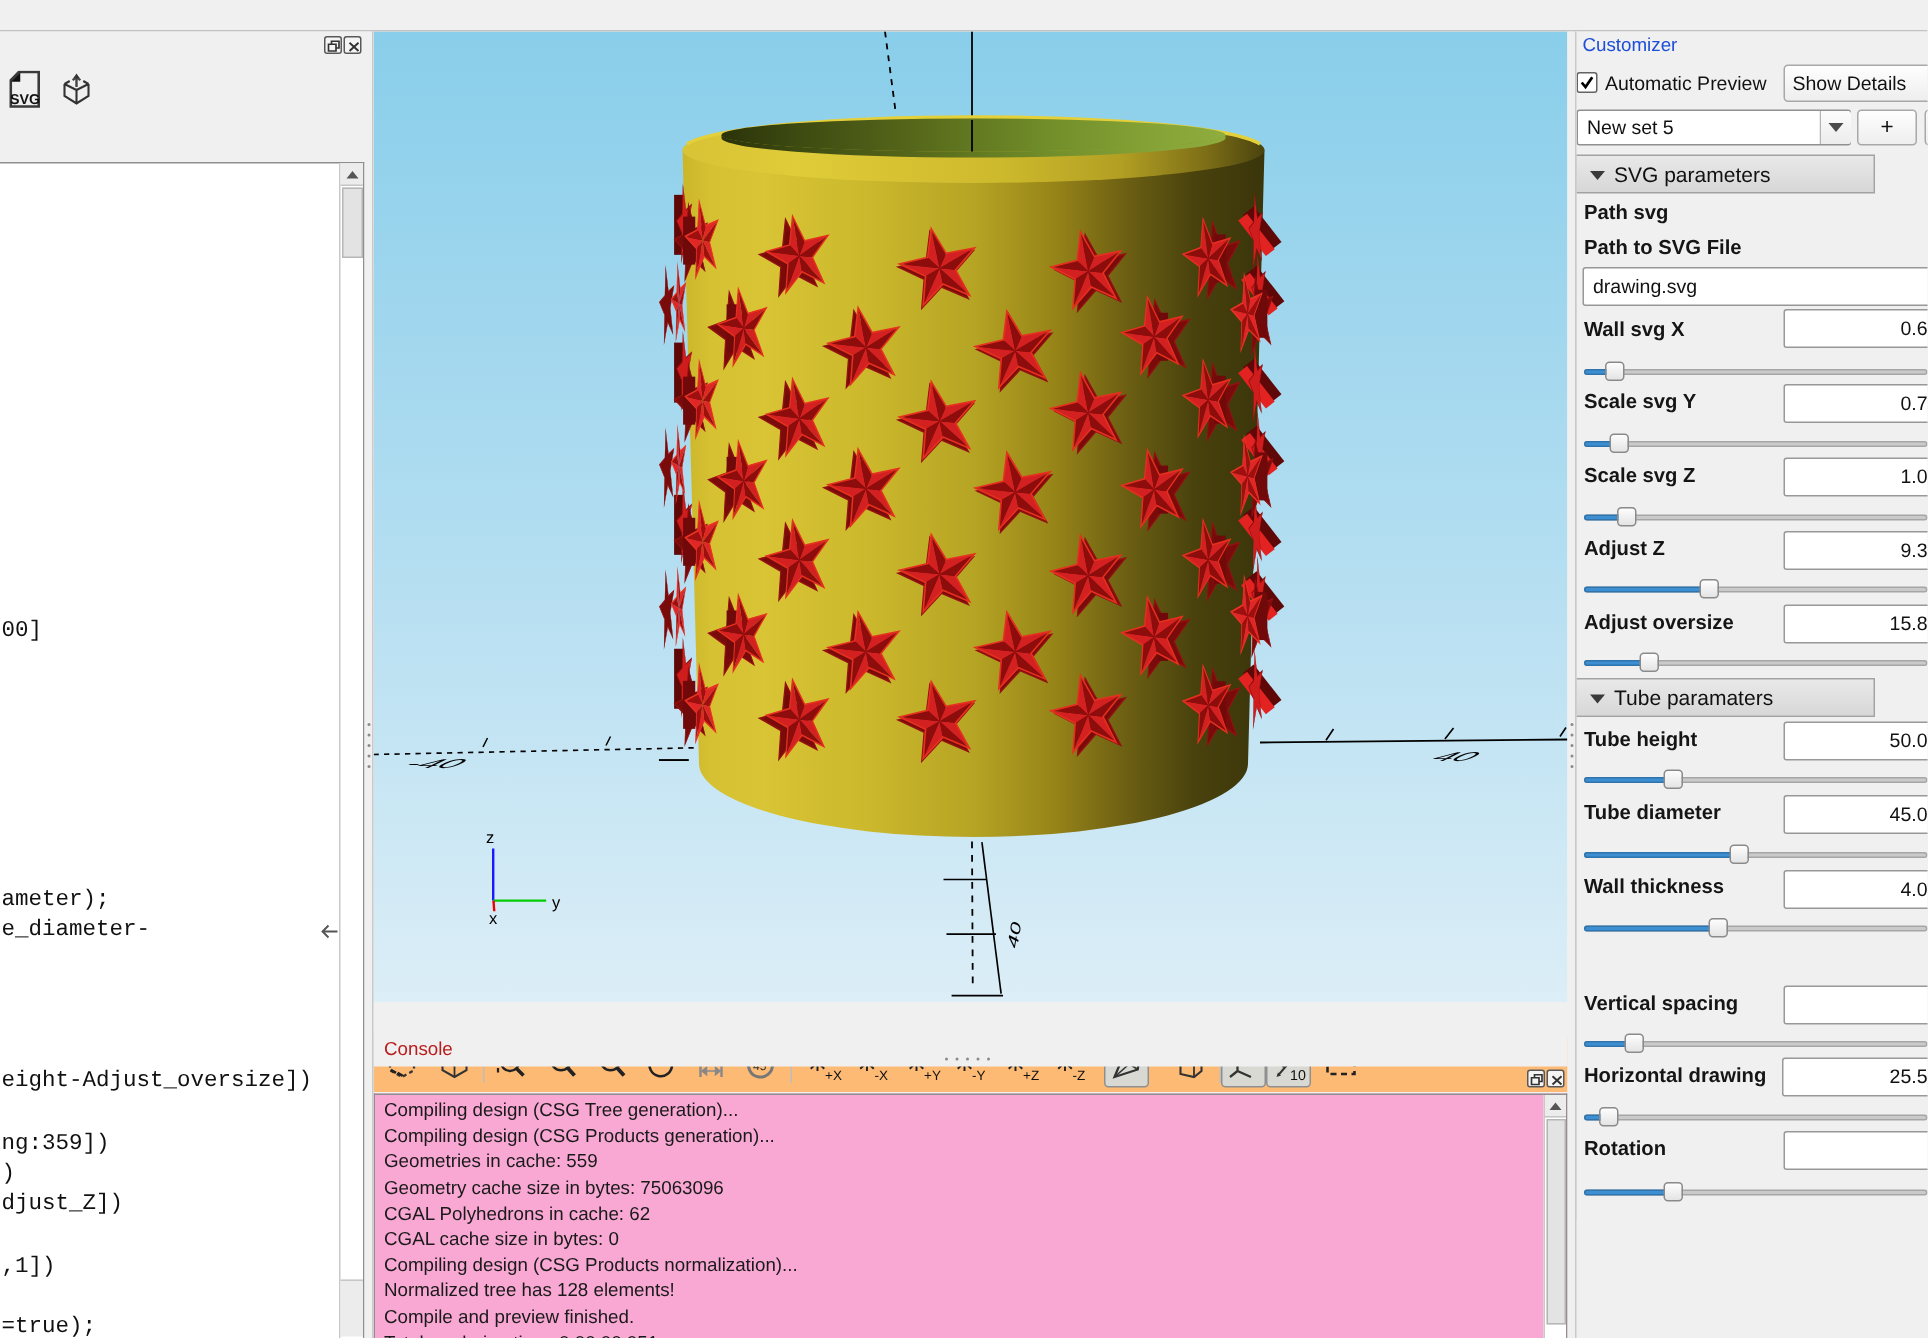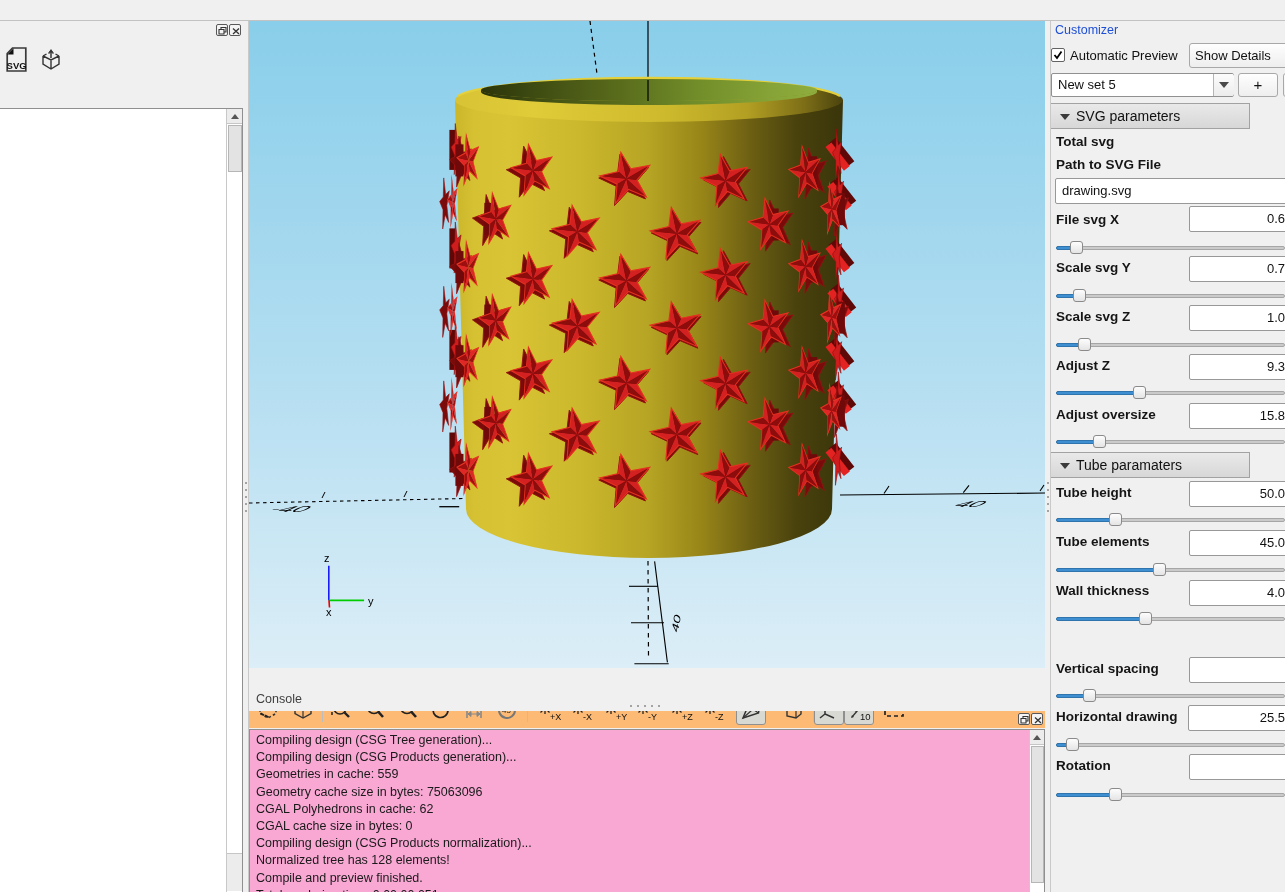--- a/index.html
+++ b/index.html
@@ -8,21 +8,21 @@
 
 .edpanel{left:0;top:21px;width:244px;height:871px;background:#f0f0f0}
 .edwhite{left:0;top:87px;width:243px;height:784px;background:#fff;border-top:1px solid #8f8f8f;border-right:1px solid #8f8f8f}
 .edscroll{left:226px;top:88px;width:16px;height:783px;background:#fff;border-left:1px solid #c8c8c8}
 .edthumb{left:1px;top:16px;width:14px;height:47px;background:#e3e3e3;border:1px solid #b6b6b6;border-radius:0}
 .dockbtn{width:12px;height:12px;border:1px solid #585858;border-radius:2px;background:#f4f4f4}
 .code{font-family:"Liberation Mono",monospace;font-size:15px;line-height:20px;color:#111;white-space:pre}
 
 .vp{left:249px;top:21px;width:796px;height:647px}
 .vtoolbar{left:249px;top:692px;width:796px;height:36px;background:#fdba74}
-.contitle{left:249px;top:686px;width:796px;height:25px;background:#f0f0f0;font-size:12.5px;color:#404040}
+.contitle{left:249px;top:686px;width:796px;height:25px;background:#f0f0f0;font-size:12.5px;color:#b91c1c}
 .conwhite{left:249px;top:729px;width:796px;height:163px;background:#f9a8d4;border:1px solid #8f8f8f;border-bottom:none}
 .conscroll{left:1029px;top:730px;width:15px;height:162px;background:#fff;border-left:1px solid #c8c8c8}
 .conthumb{left:1px;top:16px;width:13px;height:137px;background:#e3e3e3;border:1px solid #b6b6b6}
 .conline{position:absolute;left:6px;font-size:12.5px;color:#1a1a1a;white-space:pre}
 
 .rp{left:1051px;top:21px;width:234px;height:871px;background:#f0f0f0}
 .rp .lbl{position:absolute;font-weight:bold;font-size:13.5px;color:#151515;left:5px}
 .inp{position:absolute;left:138px;width:101px;height:26px;background:#fff;border:1px solid #989898;border-radius:2px;font-size:13px;color:#111;text-align:right;line-height:24px;padding-right:4px;overflow:hidden}
 .ghdr{position:absolute;left:-1px;width:200px;height:26px;background:linear-gradient(#e9e9e9,#d7d7d7);border:1px solid #a2a2a2;font-size:14px;color:#111;line-height:25px}
 .ghdr .tri{display:inline-block;width:0;height:0;border-left:5px solid transparent;border-right:5px solid transparent;border-top:6px solid #3a3a3a;margin:0 6px 1px 9px;vertical-align:middle}
@@ -47,20 +47,34 @@
 </svg>
 
 <svg class="abs" style="left:41px;top:27px" width="20" height="22" viewBox="0 0 20 22">
 <path d="M2 8l8 4 8-4M10 12v9M2 8v8l8 5 8-5V8" fill="none" stroke="#333" stroke-width="1.4"></path>
 <path d="M2 8l3.5-2M18 8l-3.5-2" stroke="#333" stroke-width="1.4"></path>
 <path d="M10 10V3M10 3l-2.5 2.5M10 3l2.5 2.5" stroke="#444" stroke-width="1.6" fill="none"></path>
 <path d="M10 1l-2 3h4z" fill="#333"></path>
 </svg>
 
   <div class="abs edwhite"></div>
+  <div class="abs" style="left:0;top:89px;width:225px;height:782px;overflow:hidden">
+        <div class="abs code" style="left:1px;top:301px">00]</div>
+<div class="abs code" style="left:1px;top:480px">ameter);</div>
+<div class="abs code" style="left:1px;top:500px">e_diameter-</div>
+<div class="abs code" style="left:1px;top:601px">eight-Adjust_oversize])</div>
+<div class="abs code" style="left:1px;top:643px">ng:359])</div>
+<div class="abs code" style="left:1px;top:663px">)</div>
+<div class="abs code" style="left:1px;top:683px">djust_Z])</div>
+<div class="abs code" style="left:1px;top:725px">,1])</div>
+<div class="abs code" style="left:1px;top:765px">=true);</div>
+<svg class="abs" style="left:212px;top:502px" width="16" height="18">
+          <path d="M14 3 v6 H4 M7 5 l-4 4 4 4" stroke="#555" stroke-width="1.3" fill="none"></path>
+        </svg>
+      </div>
   <div class="abs edscroll">
     <div class="abs" style="left:0;top:0;width:15px;height:15px;background:#ececec;border-bottom:1px solid #c6c6c6">
           <div style="width:0;height:0;border-left:4px solid transparent;border-right:4px solid transparent;border-bottom:5px solid #555;margin:5px auto"></div>
         </div>
     <div class="abs edthumb"></div>
     <div class="abs" style="left:0;top:744px;width:15px;height:38px;background:#ececec;border-top:1px solid #c6c6c6"></div>
   </div>
 </div>
 <div class="abs dockbtn" style="left:216px;top:24px">
       <svg width="10" height="10" style="display:block;margin:1px">
@@ -492,24 +506,24 @@
       <div class="abs" style="left:0px;top:52px;width:183px;height:24px;background:#fff;border:1px solid #909090;border-radius:2px">
         <div class="abs" style="left:6px;top:3px;font-size:13px;color:#111">New set 5</div>
         <div class="abs" style="left:161px;top:0;width:21px;height:22px;background:linear-gradient(#fcfcfc,#ececec);border-left:1px solid #b5b5b5;border-radius:0 2px 2px 0">
           <div style="position:absolute;left:5px;top:8px;width:0;height:0;border-left:5px solid transparent;border-right:5px solid transparent;border-top:6px solid #4a4a4a"></div>
         </div>
       </div>
       <div class="btn" style="left:187px;top:52px;width:40px;height:24px;line-height:22px;font-size:15px">+</div>
       <div class="btn" style="left:232px;top:52px;width:20px;height:24px"></div>
       <div class="abs" style="left:-1px;top:82px;width:1px;height:710px;background:#b2b2b2"></div>
       <div class="ghdr" style="top:82px"><span class="tri"></span>SVG parameters</div>
-      <div class="lbl" style="top:113px">Total svg</div>
+      <div class="lbl" style="top:113px">Path svg</div>
       <div class="lbl" style="top:136px">Path to SVG File</div>
       <div class="inp" style="top:157px;left:4px;width:235px;text-align:left;padding-left:6px">drawing.svg</div>
-      <div class="lbl" style="top:191px">File svg X</div>
+      <div class="lbl" style="top:191px">Wall svg X</div>
       <div class="inp" style="top:185px;left:138px;width:101px">0.6</div>
       <div class="slider" style="top:220px">
         <div class="track"></div>
         <div class="fill" style="width:18px"></div>
         <div class="th" style="left:14px"></div>
       </div>
       <div class="lbl" style="top:239px">Scale svg Y</div>
       <div class="inp" style="top:235px;left:138px;width:101px">0.7</div>
       <div class="slider" style="top:268px">
         <div class="track"></div>
@@ -538,21 +552,21 @@
         <div class="th" style="left:37px"></div>
       </div>
       <div class="ghdr" style="top:431px"><span class="tri"></span>Tube paramaters</div>
       <div class="lbl" style="top:464px">Tube height</div>
       <div class="inp" style="top:460px;left:138px;width:101px">50.0</div>
       <div class="slider" style="top:492px">
         <div class="track"></div>
         <div class="fill" style="width:57px"></div>
         <div class="th" style="left:53px"></div>
       </div>
-      <div class="lbl" style="top:513px">Tube elements</div>
+      <div class="lbl" style="top:513px">Tube diameter</div>
       <div class="inp" style="top:509px;left:138px;width:101px">45.0</div>
       <div class="slider" style="top:542px">
         <div class="track"></div>
         <div class="fill" style="width:101px"></div>
         <div class="th" style="left:97px"></div>
       </div>
       <div class="lbl" style="top:562px">Wall thickness</div>
       <div class="inp" style="top:559px;left:138px;width:101px">4.0</div>
       <div class="slider" style="top:591px">
         <div class="track"></div>

